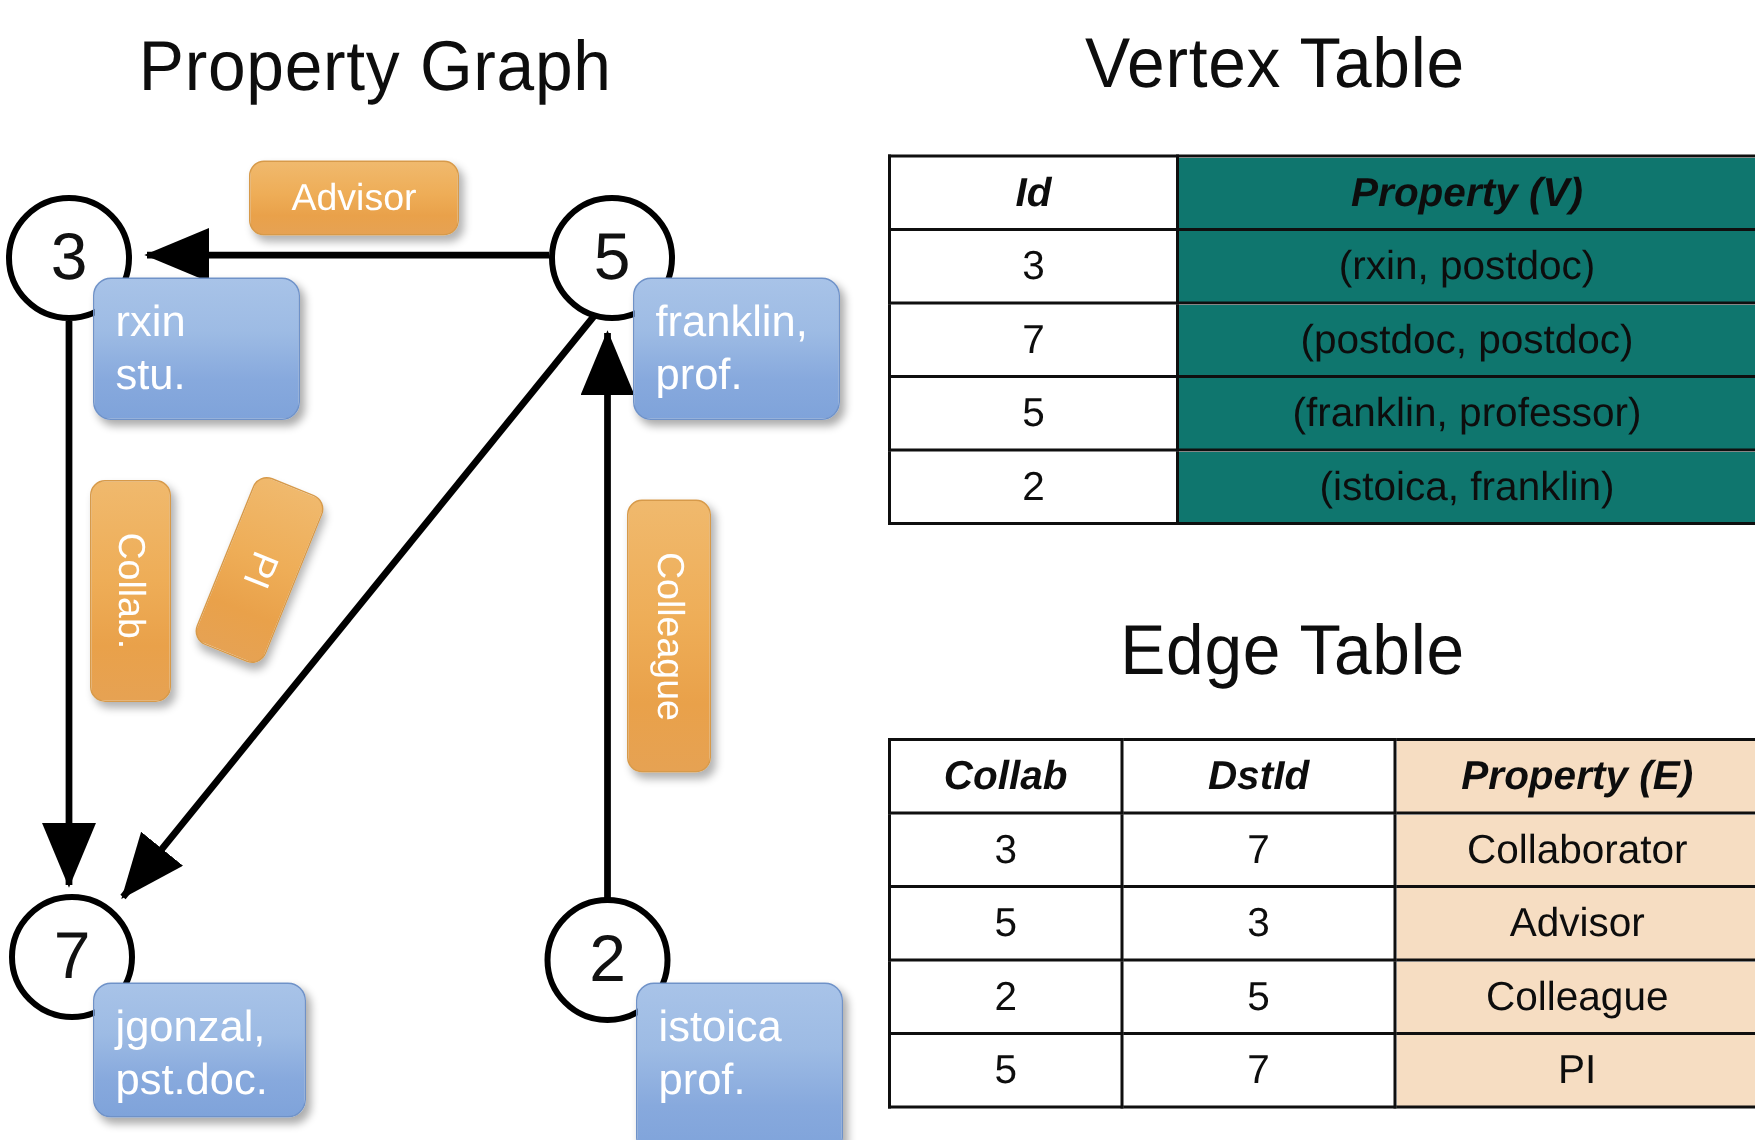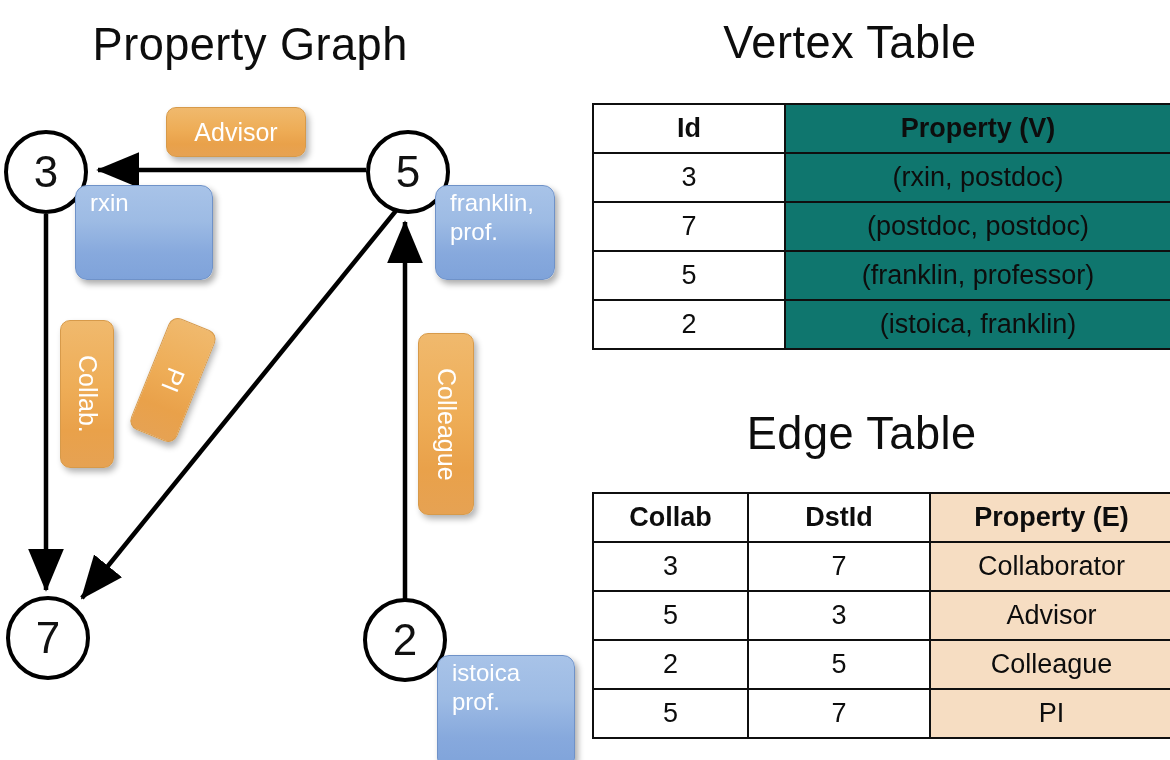--- a/index.html
+++ b/index.html
@@ -68,29 +68,28 @@
 
   
   .prop-box {
     position: absolute;
     box-sizing: border-box;
     border-radius: 12px;
     border: 1px solid #6f92c8;
     background: linear-gradient(180deg, #a8c3e8 0%, #9dbbe4 38%, #87a9dd 72%, #7fa3da 100%);
     box-shadow: 3px 4px 6px rgba(0,0,0,0.33);
     color: #ffffff;
-    font-size: 24px;
+    font-size: 29px;
     font-weight: 300;
     line-height: 1.22;
-    padding: 2px 0 0 14px;
+    padding: 12px 0 0 14px;
     z-index: 5;
-    margin-left: 13px;
   }
   #prop-rxin     { left:  62px; top: 185px; width: 138px; height:  95px; }
-  #prop-franklin { left: 422px; top: 185px; width: 120px; height:  95px; }
+  #prop-franklin { left: 422px; top: 185px; width: 138px; height:  95px; }
   #prop-jgonzal  { left:  62px; top: 655px; width: 142px; height:  90px; }
   #prop-istoica  { left: 424px; top: 655px; width: 138px; height:  115px; }
 
   
   .edge-label {
     position: absolute;
     box-sizing: border-box;
     border-radius: 10px;
     border: 1px solid #d79a4a;
     background: linear-gradient(180deg, #f0b96d 0%, #eead57 45%, #e9a14a 75%, #e6a253 100%);
@@ -129,21 +128,21 @@
     text-align: center;
     font-weight: 300;
     font-size: 27px;
     color: #0d0d0d;
     padding: 0;
     height: 47px;
     line-height: 47px;
     overflow: hidden;
     white-space: nowrap;
   }
-  .data-table th { font-weight: 700; font-size: 27px; }
+  .data-table th { font-weight: 700; font-size: 27px; font-style: italic; }
 
   #vertex-table { left: 592px; top: 103px; width: 574px; }
   #vertex-table .col-id   { width: 190px; }
   #vertex-table .col-prop { width: 384px; background: #0f766e; }
 
   #edge-table { left: 592px; top: 492px; width: 574px; }
   #edge-table .col-src  { width: 153px; }
   #edge-table .col-dst  { width: 180px; }
   #edge-table .col-prop { width: 241px; background: #f6ddc2; }
 </style>
@@ -174,25 +173,30 @@
     <line x1="405" y1="600" x2="405" y2="222" stroke="#000" stroke-width="4.5" marker-end="url(#arrowhead)"></line>
   </svg>
 
   <div class="vertex-node" id="vertex-3">3</div>
   <div class="vertex-node" id="vertex-5">5</div>
   <div class="vertex-node" id="vertex-7">7</div>
   <div class="vertex-node" id="vertex-2">2</div>
 
   <div class="prop-box" id="prop-rxin">
     <div>rxin</div>
+    <div>stu.</div>
   </div>
   <div class="prop-box" id="prop-franklin">
     <div>franklin,</div>
     <div>prof.</div>
   </div>
+  <div class="prop-box" id="prop-jgonzal">
+    <div>jgonzal,</div>
+    <div>pst.doc.</div>
+  </div>
   <div class="prop-box" id="prop-istoica">
     <div>istoica</div>
     <div>prof.</div>
   </div>
 
   <div class="edge-label" id="edge-label-advisor">Advisor</div>
 
   <div class="edge-label" id="edge-label-collab">
     <span class="vtext">Collab.</span>
   </div>

